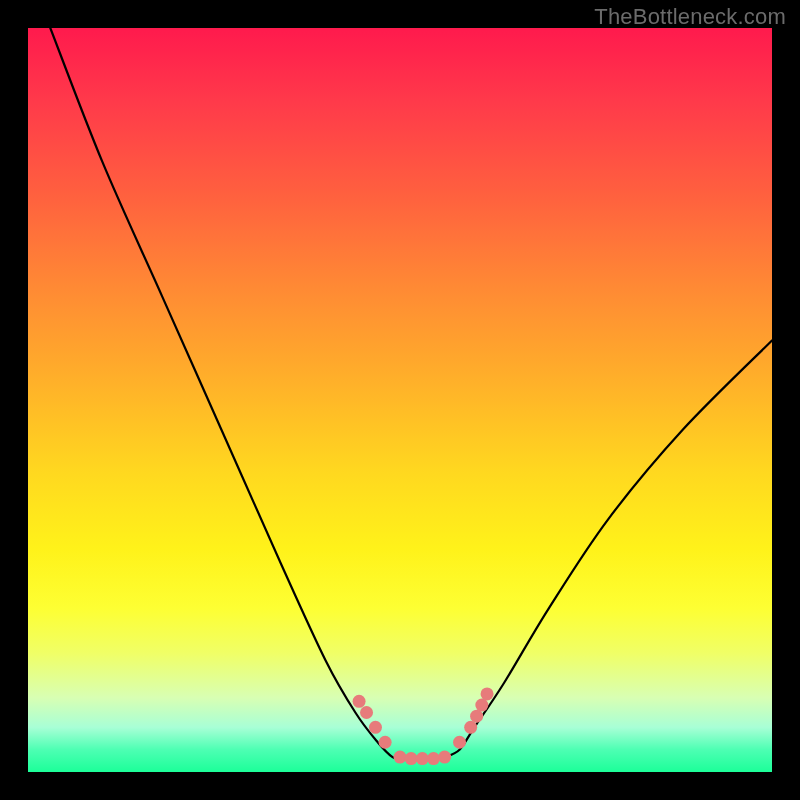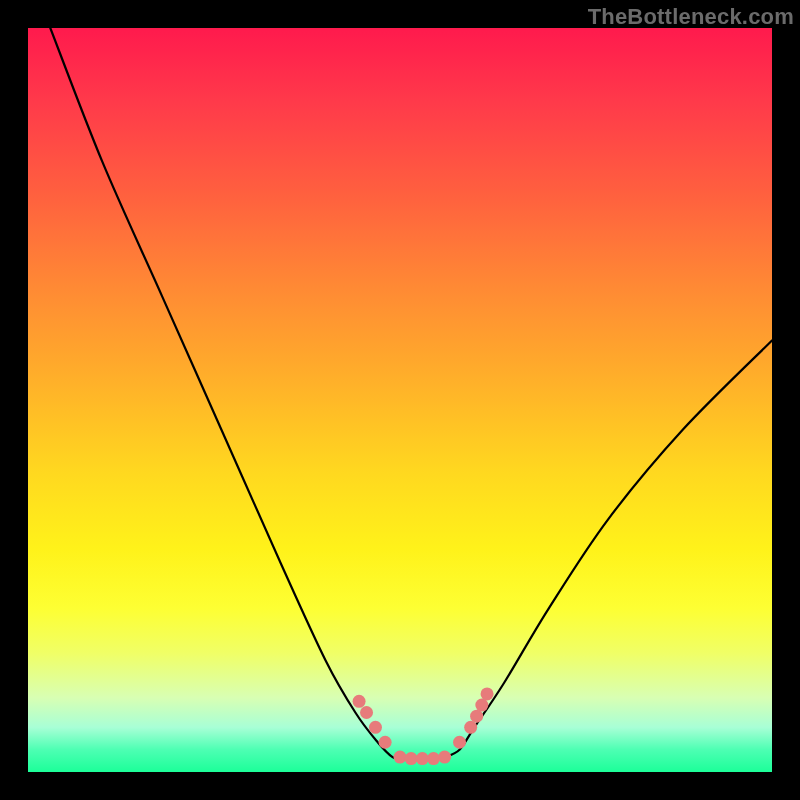--- a/index.html
+++ b/index.html
@@ -45,24 +45,24 @@
     left: 0;
     top: 0;
     width: 744px;
     height: 744px;
     display: block;
     pointer-events: none;
   }
   .watermark {
     position: absolute;
     top: 4px;
-    right: 6px;
+    right: 14px;
     color: #6b6b6b;
     font-size: 22px;
-    font-weight: 700;
+    font-weight: 400;
     letter-spacing: 0.2px;
     user-select: none;
   }
 </style>
 </head>
 <body>
 
 <div class="frame">
   <div class="watermark">TheBottleneck.com</div>
   <div class="plot">

